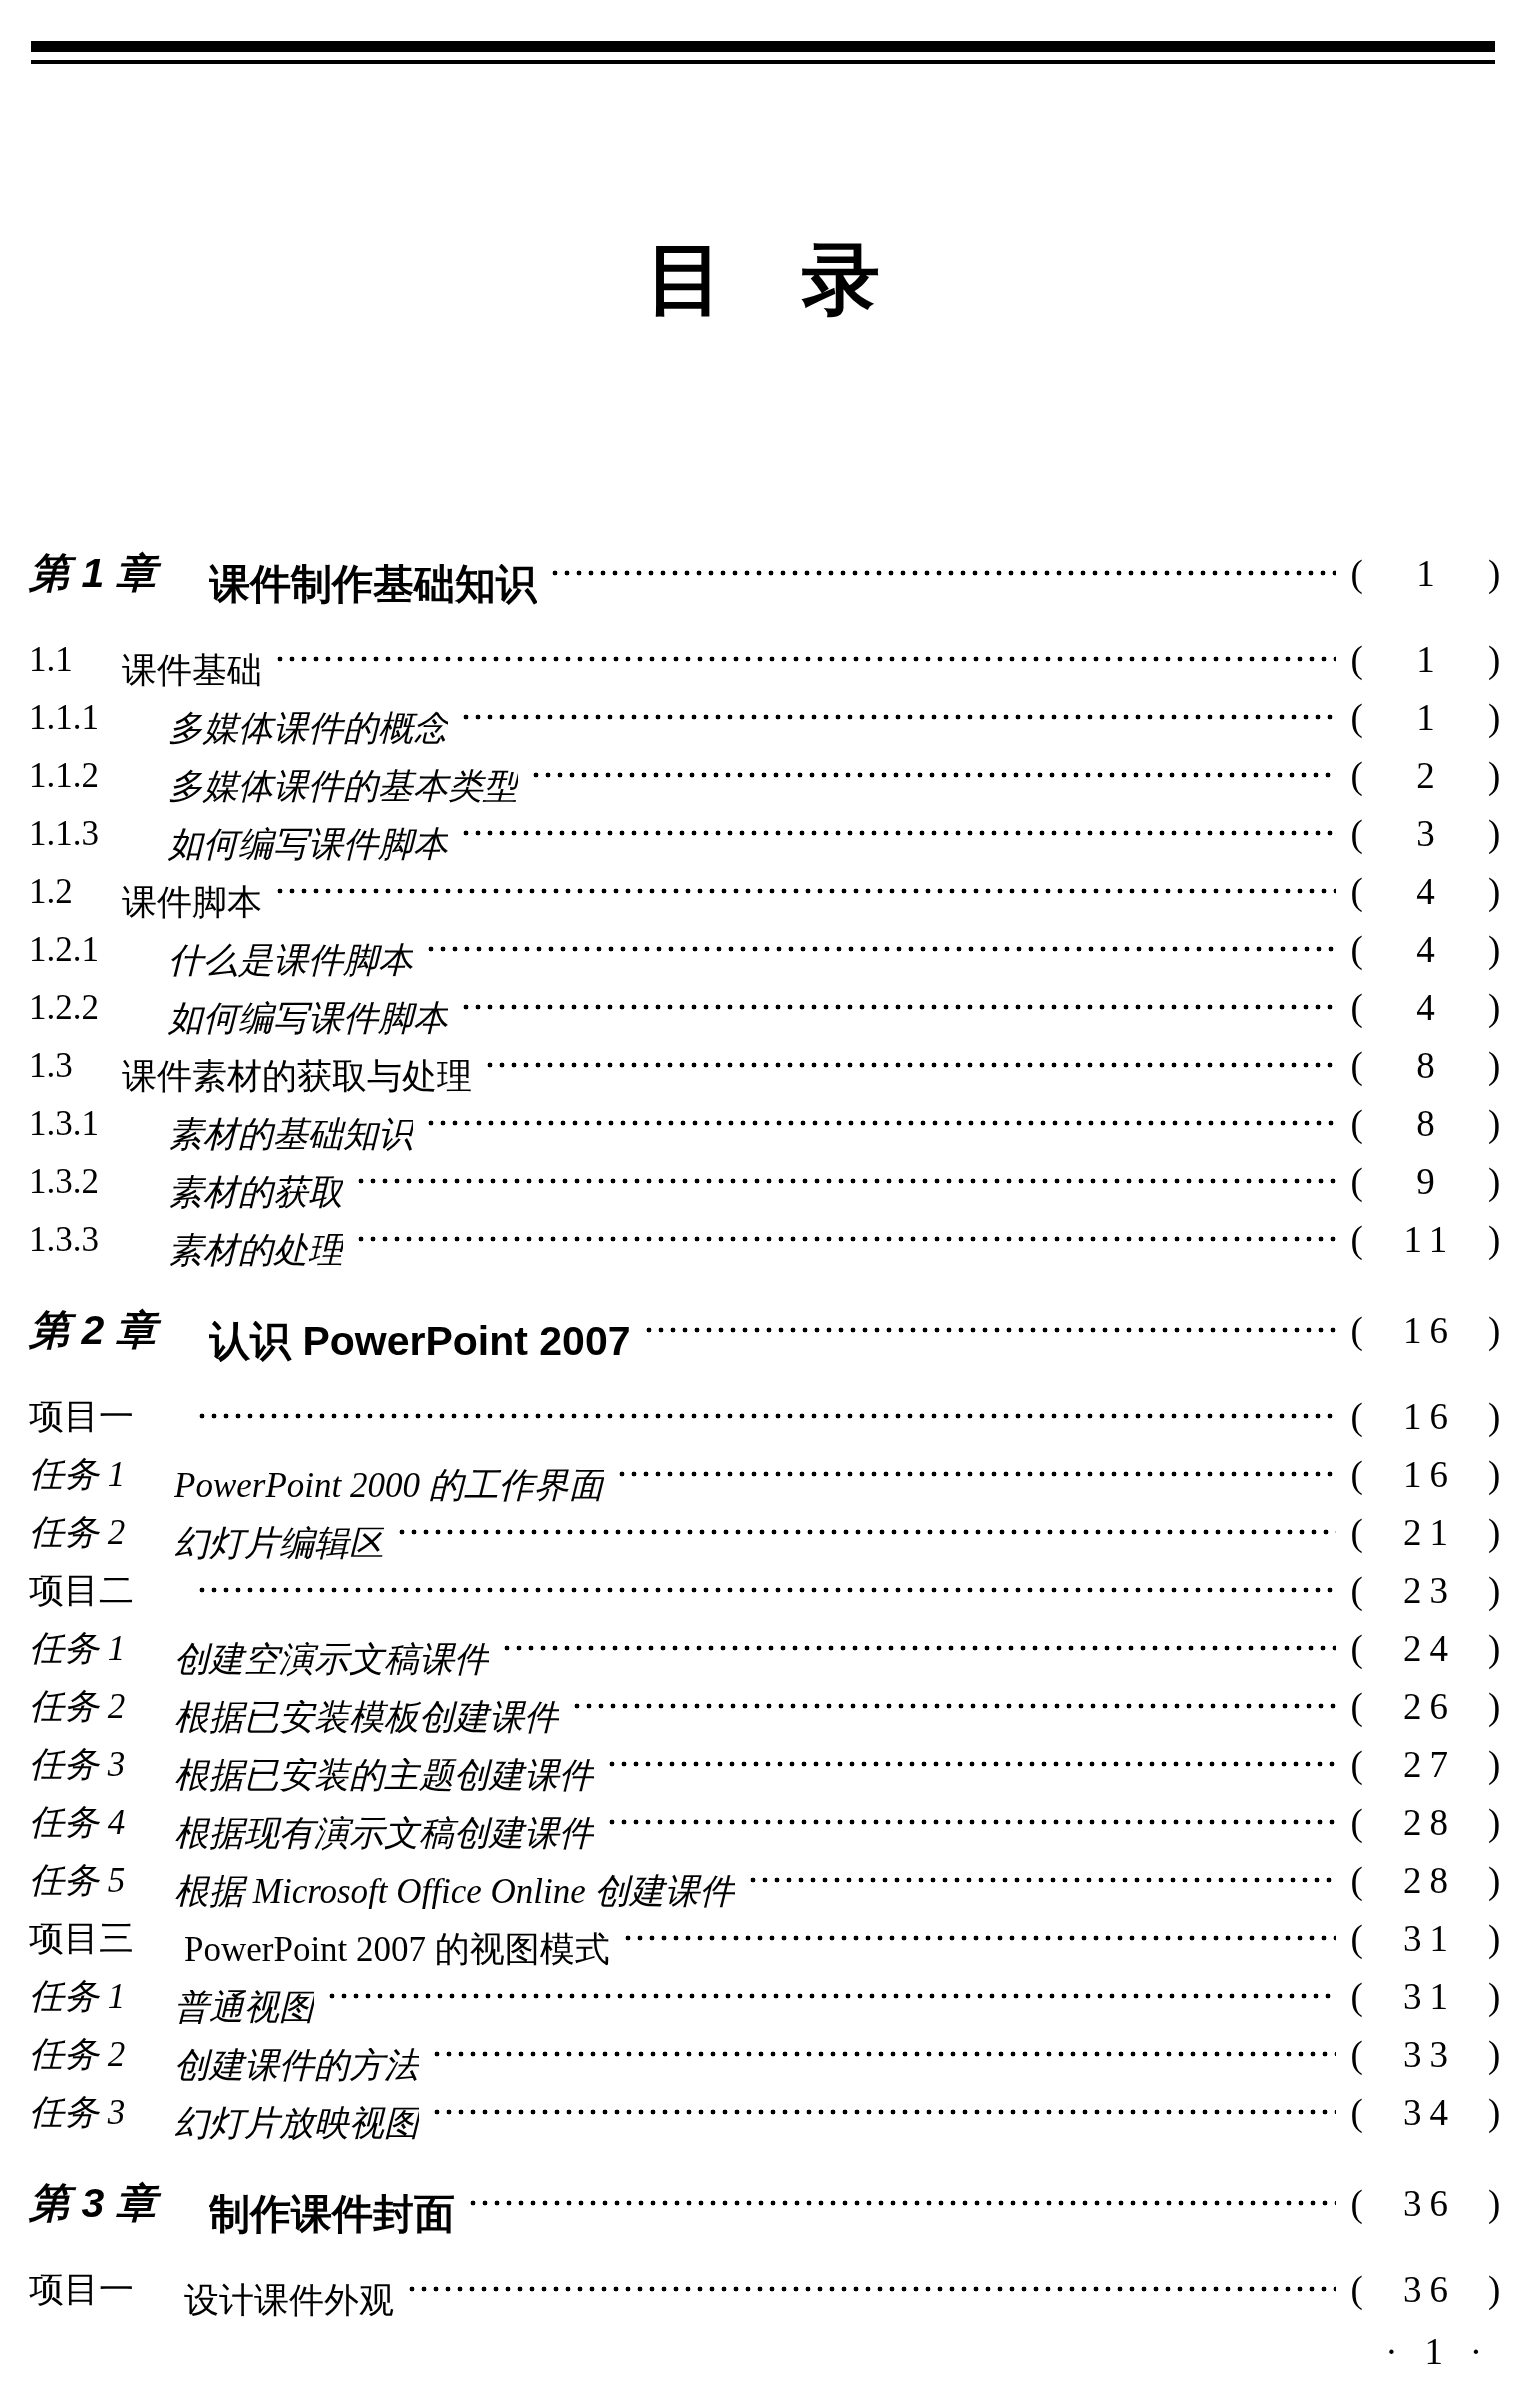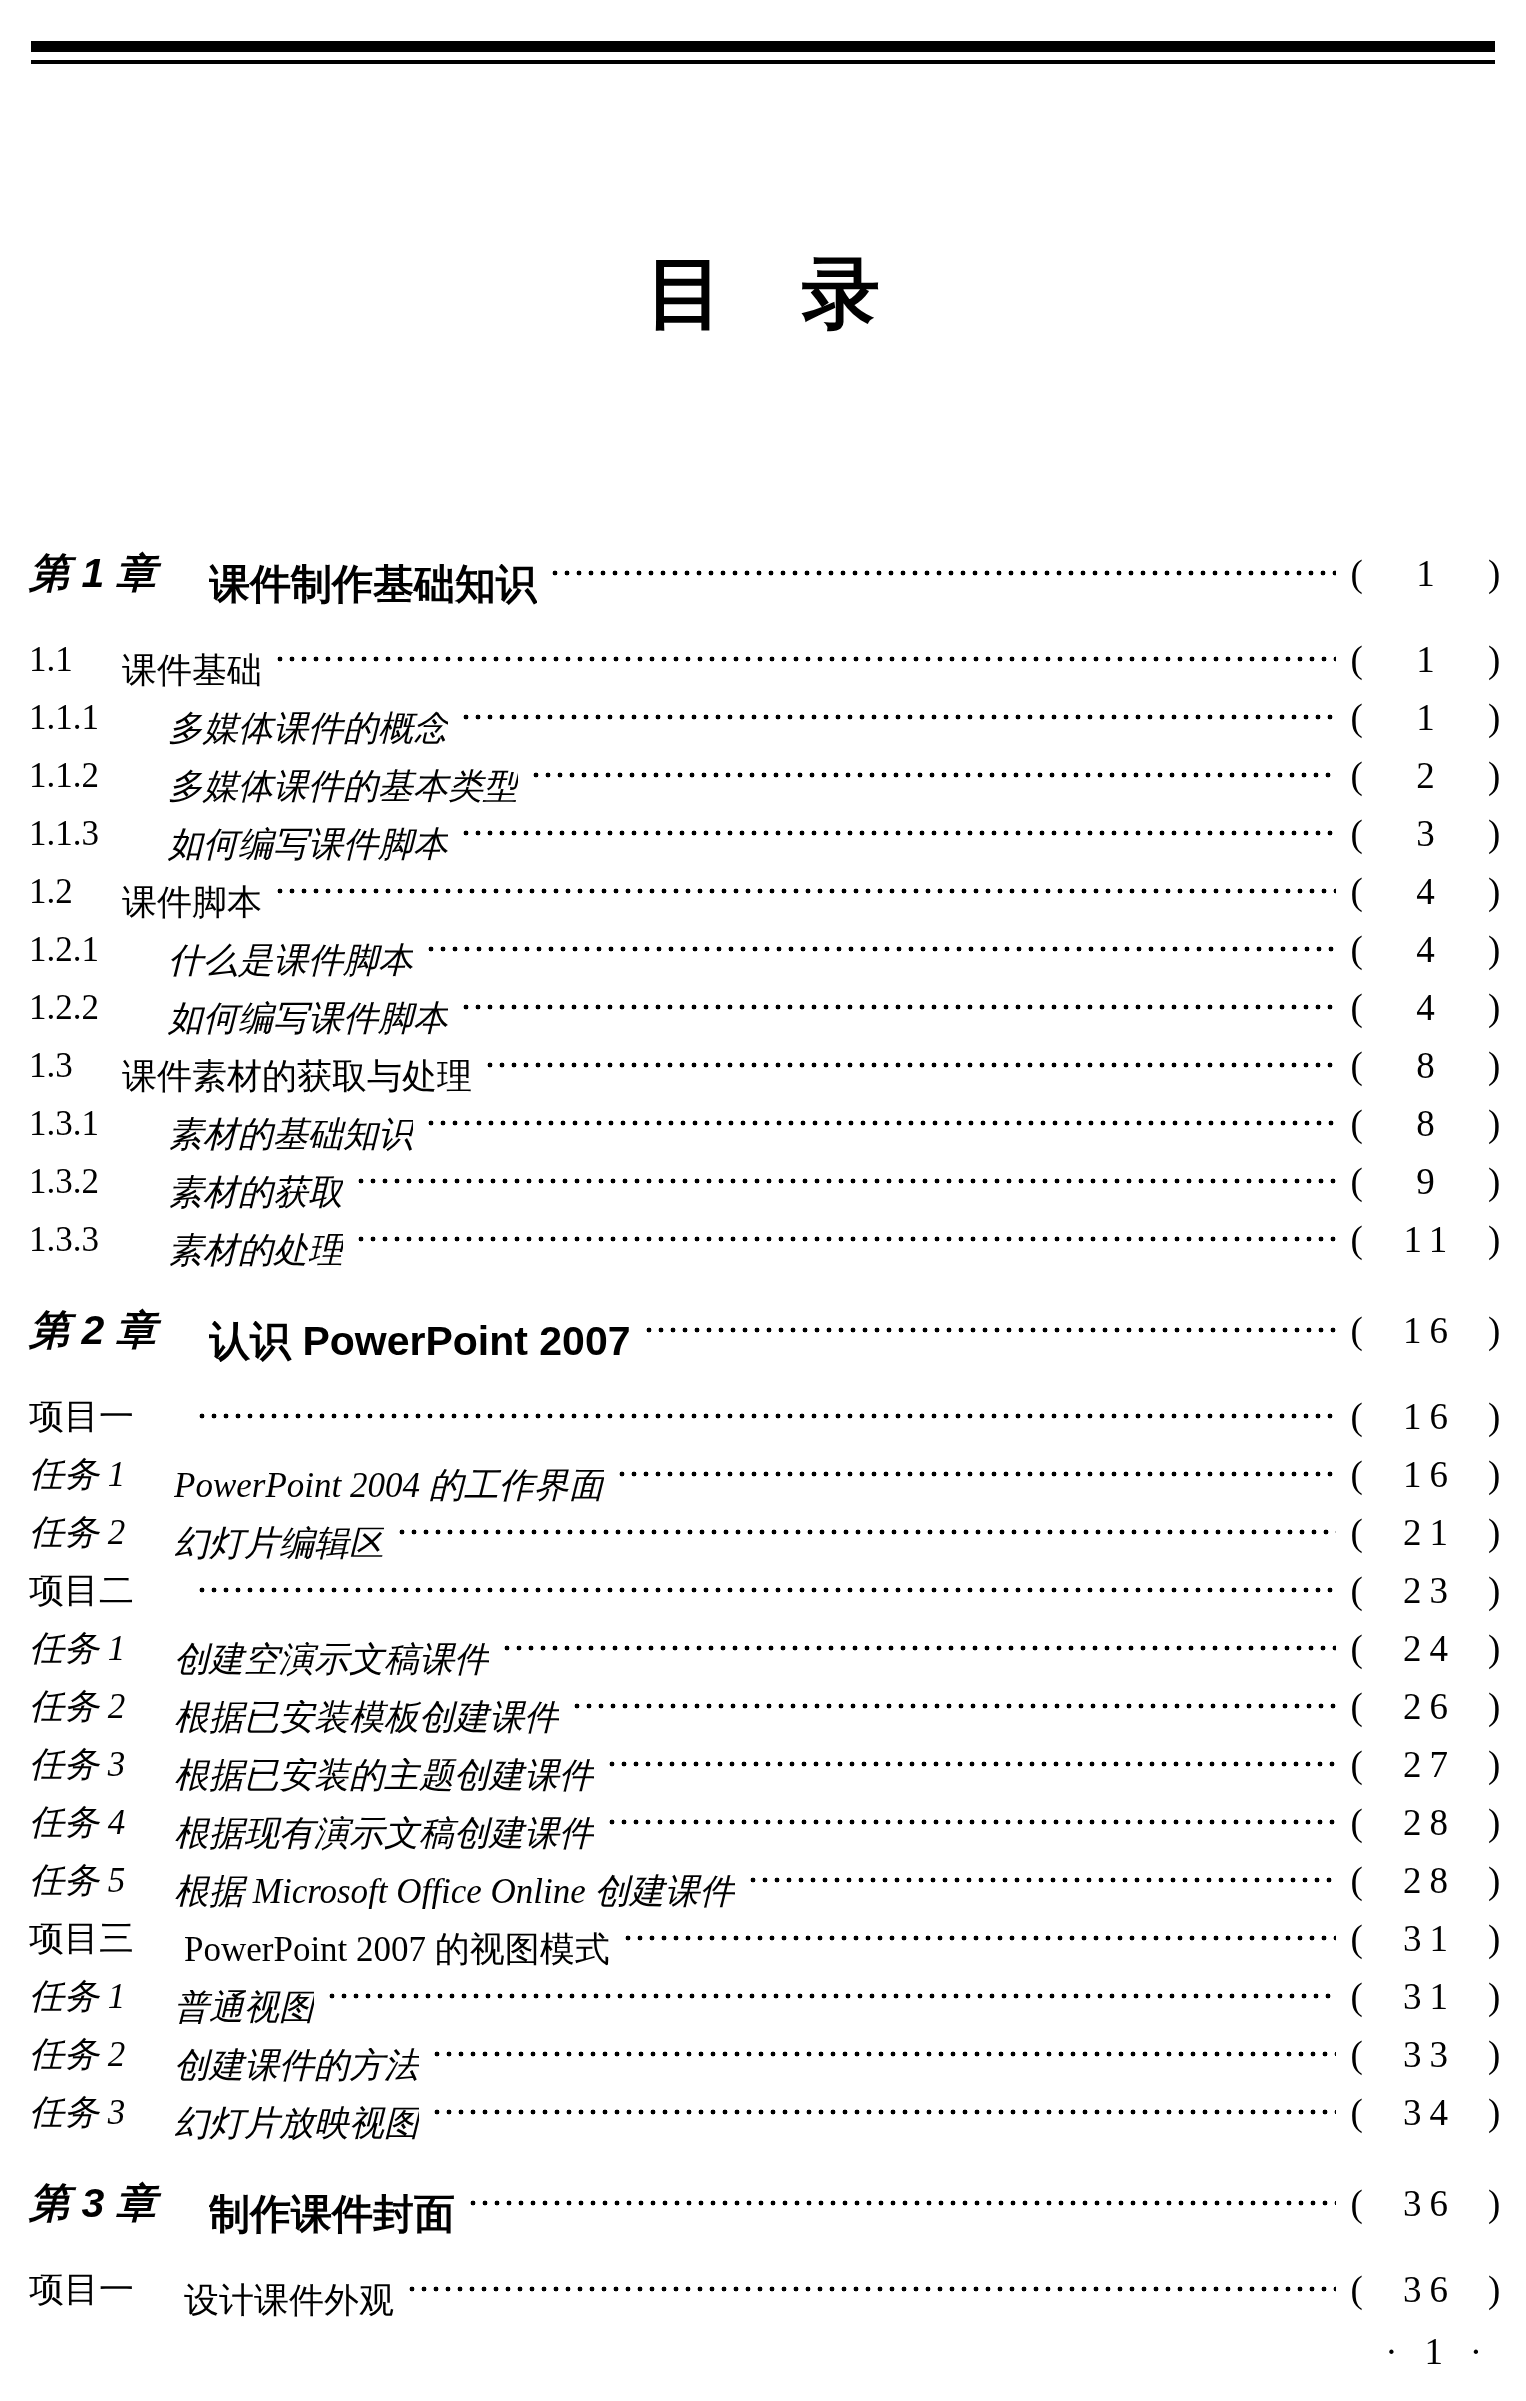--- a/index.html
+++ b/index.html
@@ -6,21 +6,21 @@
   body{
     width:1526px;height:2401px;position:relative;
     background:#ffffff;color:#000;
     font-family:"Liberation Serif","DejaVu Serif",serif;
     overflow:hidden;
   }
   .rule{position:absolute;left:31px;right:31px;background:#000;}
   .rule-thick{top:41px;height:10.6px;}
   .rule-thin{top:60px;height:3.5px;}
   .title{
-    position:absolute;top:254px;left:0;right:0;
+    position:absolute;top:240px;left:0;right:0;
     text-align:center;
     font-family:"Liberation Sans","DejaVu Sans",sans-serif;
     font-weight:bold;font-size:78px;line-height:1;
     white-space:pre;
   }
   .toc{position:absolute;top:511px;left:0;right:0;}
   .row{
     display:flex;align-items:center;
     height:58px;padding:0 25.6px 0 29px;
     font-size:35px;line-height:1;white-space:nowrap;
@@ -206,21 +206,21 @@
     <span class="num">项目一</span>
     <span class="leader"></span>
     <span class="pageref">
       <span class="popen">(</span>
       <span class="pnum">16</span>
       <span class="pclose">)</span>
     </span>
   </div>
     <div class="row task">
     <span class="num">任务 1</span>
-    <span class="label">PowerPoint 2004 的工作界面</span>
+    <span class="label">PowerPoint 2000 的工作界面</span>
     <span class="leader"></span>
     <span class="pageref">
       <span class="popen">(</span>
       <span class="pnum">16</span>
       <span class="pclose">)</span>
     </span>
   </div>
     <div class="row task">
     <span class="num">任务 2</span>
     <span class="label">幻灯片编辑区</span>

